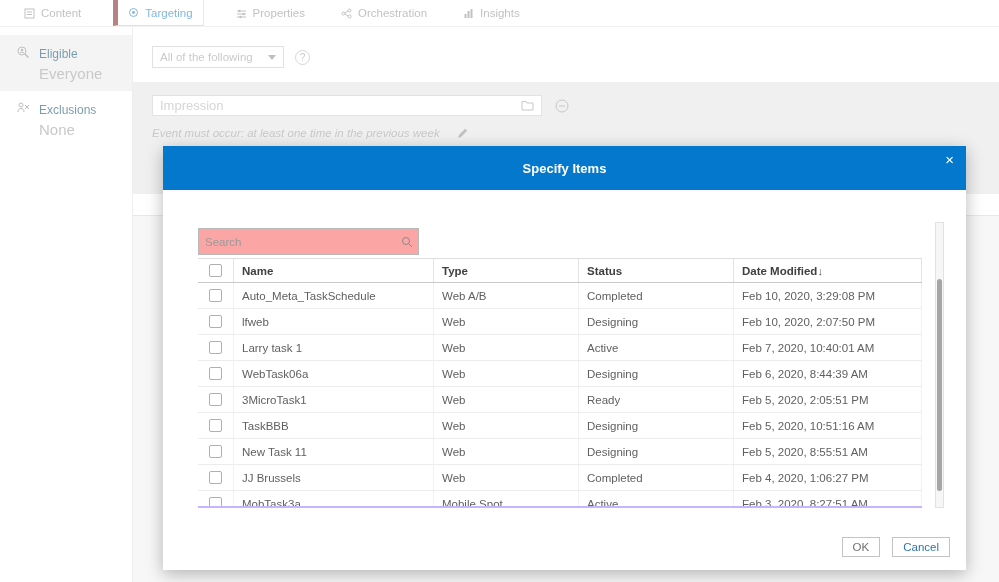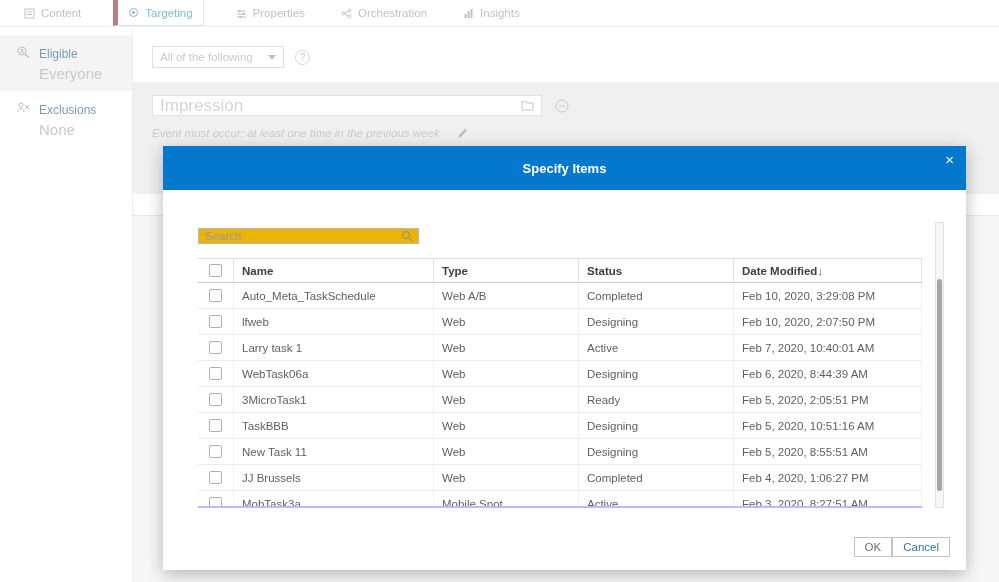--- a/index.html
+++ b/index.html
@@ -55,21 +55,21 @@
   }
   .help-icon {
     width: 15px; height: 15px; border: 1px solid #b5b5b5; border-radius: 50%;
     color: #9a9a9a; font-size: 10px; display: flex; align-items: center; justify-content: center;
   }
   .criteria-panel { background: #e4e4e4; padding: 13px 0 0 19px; height: 112px; }
   .event-row { display: flex; align-items: center; gap: 13px; }
   .event-input {
     width: 390px; height: 21px; background: #fff; border: 1px solid #ccc;
     display: flex; align-items: center; justify-content: space-between;
-    padding: 0 7px; font-size: 17px; color: #b3b3b3;
+    padding: 0 7px; font-size: 13px; color: #b3b3b3;
   }
   .event-input .icon, .remove-icon { color: #9a9a9a; display: flex; }
   .event-note {
     margin-top: 11px; font-style: italic; color: #9c9c9c; font-size: 11.5px;
     display: flex; gap: 17px; align-items: center;
   }
   .edit-icon { color: #8f8f8f; display: flex; }
   .toolbar-strip { height: 22px; background: #fff; border-bottom: 1px solid #d5d5d5; }
   .main-rest { flex: 1; background: #f1f1f1; }
 
@@ -85,22 +85,22 @@
     height: 44px; background: #0378cd; position: relative;
     display: flex; align-items: center; justify-content: center;
   }
   .modal-title { color: #fff; font-size: 13px; font-weight: bold; }
   .modal-close {
     position: absolute; right: 12px; top: 3px; color: #fff; font-size: 15px;
     background: none; border: none; cursor: pointer; font-family: inherit; line-height: 1.4;
   }
 
   .search-wrap {
-    position: absolute; left: 35px; top: 82px; width: 221px; height: 16px;
-    border: 1px solid #b9b9b9; background: #eab308; display: flex; align-items: center;
+    position: absolute; left: 35px; top: 82px; width: 221px; height: 27px;
+    border: 1px solid #b9b9b9; background: #fca5a5; display: flex; align-items: center;
   }
   .search-input {
     flex: 1; min-width: 0; border: none; outline: none; font-size: 11.5px; color: #555;
     padding: 0 6px; font-family: inherit; background: transparent;
   }
   .search-input::placeholder { color: #9a9a9a; }
   .search-icon { width: 22px; color: #8a8a8a; display: flex; justify-content: center; }
 
   .table-wrap {
     position: absolute; left: 35px; top: 112px; width: 724px; height: 250px;
@@ -124,21 +124,21 @@
     appearance: none; -webkit-appearance: none;
     width: 13px; height: 13px; border: 1px solid #b0b0b0; border-radius: 2px; background: #fff;
   }
 
   .vscroll {
     position: absolute; left: 772px; top: 76px; width: 9px; height: 286px;
     background: #f6f6f6; border: 1px solid #e2e2e2;
   }
   .vthumb { position: absolute; left: 1px; top: 56px; width: 5px; height: 212px; background: #a6a6a6; border-radius: 3px; }
 
-  .modal-footer { position: absolute; right: 16px; bottom: 13px; display: flex; gap: 0; }
+  .modal-footer { position: absolute; right: 16px; bottom: 13px; display: flex; gap: 12px; }
   .btn {
     min-width: 34px; height: 20px; padding: 0 10px; background: #fff;
     border: 1px solid #c3c3c3; font-size: 11.5px; font-family: inherit;
     display: flex; align-items: center; justify-content: center; cursor: pointer;
   }
   .btn-ok { color: #707070; }
   .btn-cancel { color: #2e76ad; }
 </style>
 </head>
 <body>

